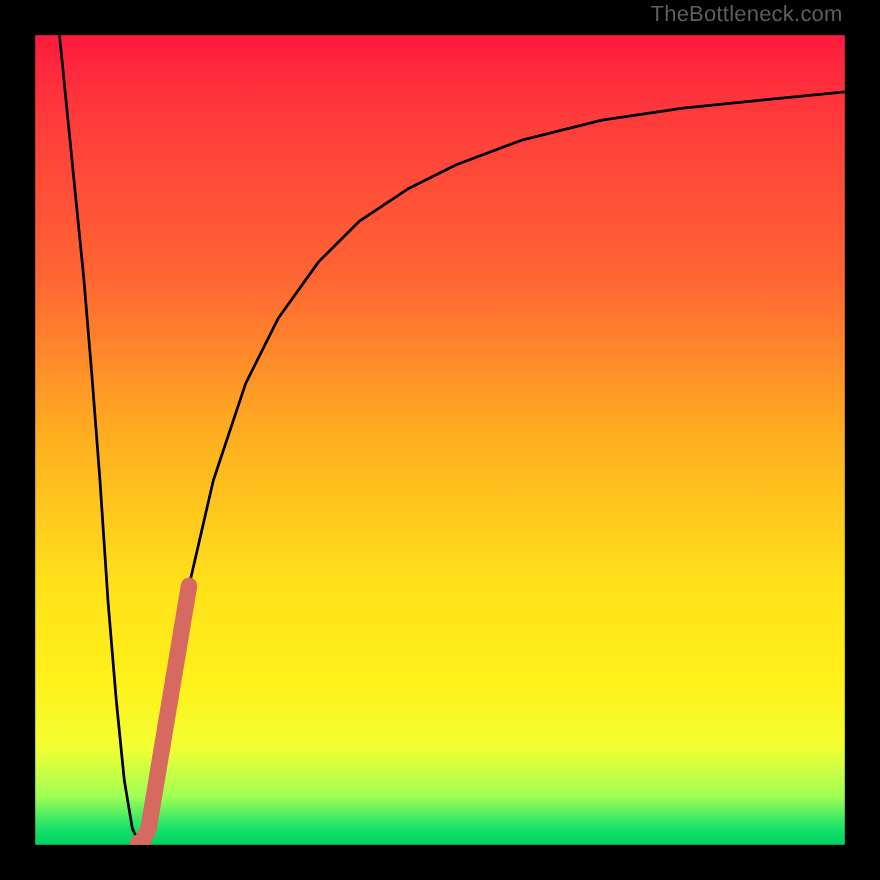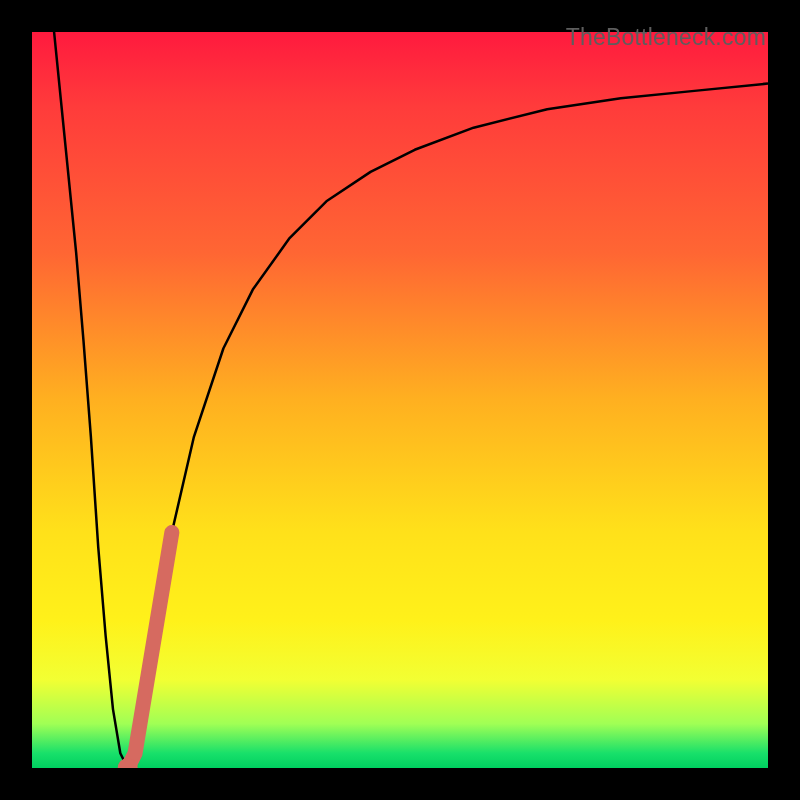--- a/index.html
+++ b/index.html
@@ -40,24 +40,24 @@
   }
   .overlay-svg {
     position: absolute;
     left: 0;
     top: 0;
     width: 736px;
     height: 736px;
   }
   .watermark {
     position: absolute;
-    top: 24px;
+    top: 2px;
     right: 34px;
     color: #5e5e5e;
-    font-size: 23px;
+    font-size: 20px;
     font-weight: 500;
     letter-spacing: 0.2px;
   }
 </style>
 </head>
 <body>
 
 <div class="frame">
   <div class="plot">
     <svg class="overlay-svg" viewBox="0 0 736 736" preserveAspectRatio="none">

